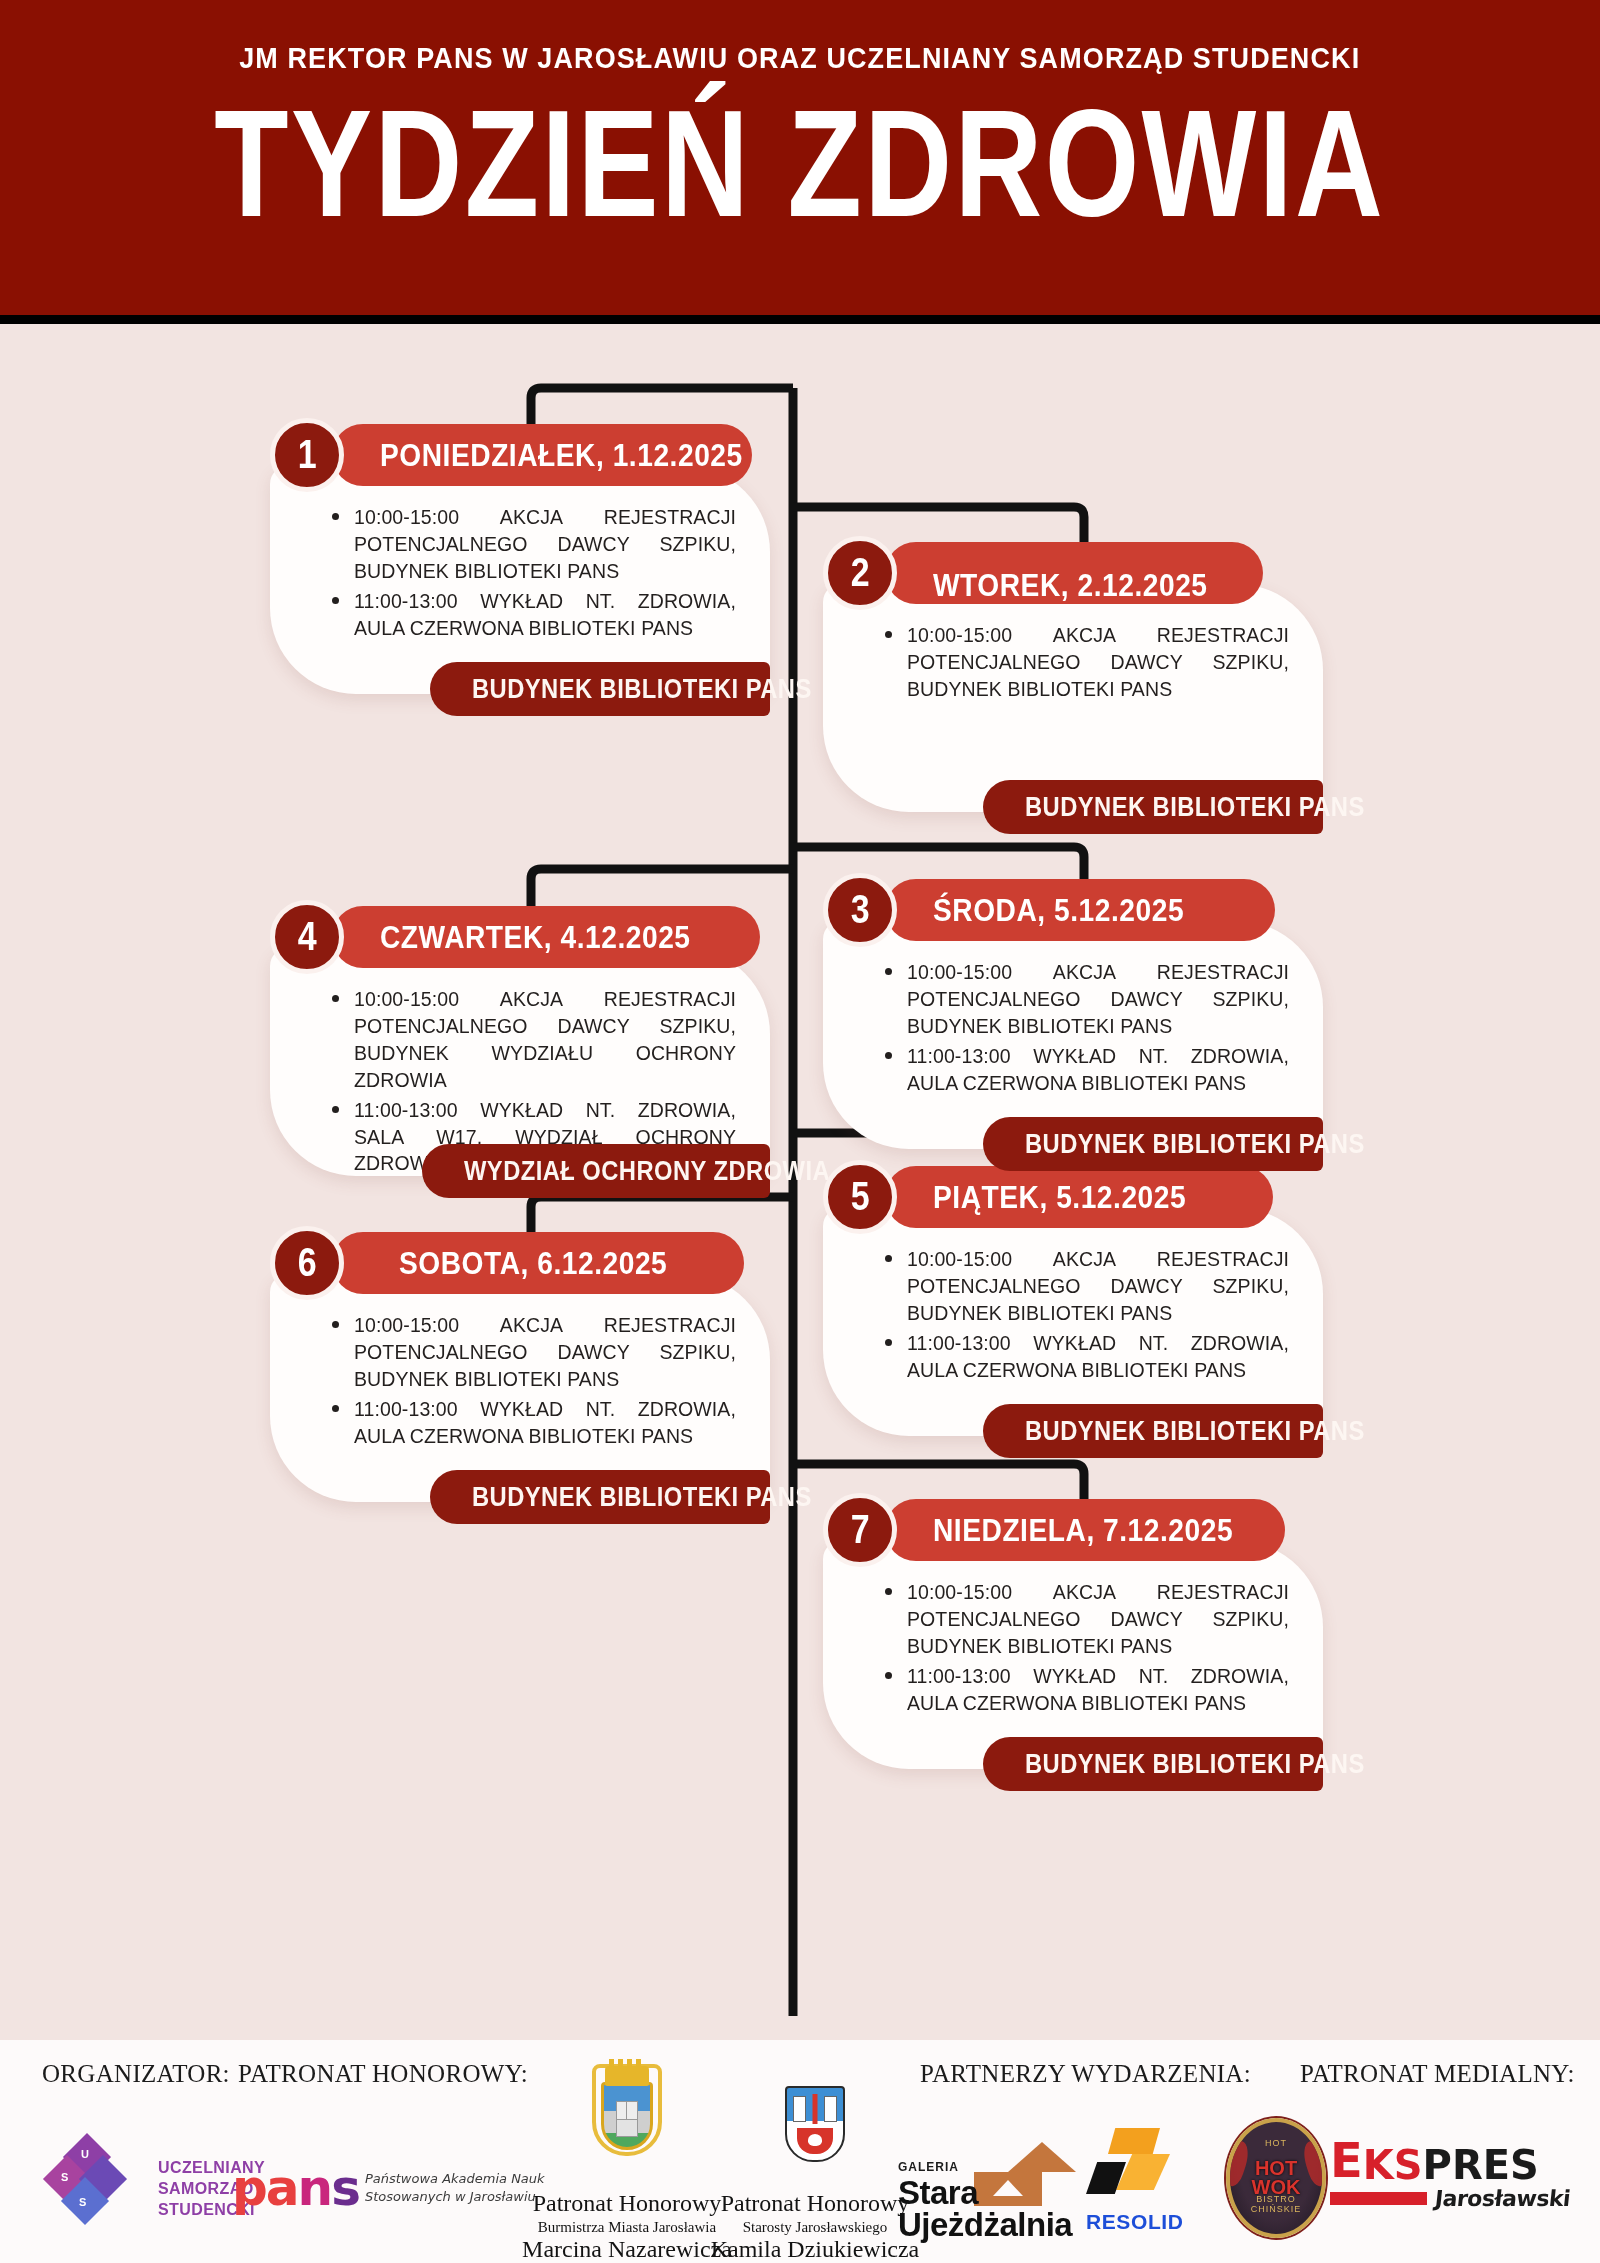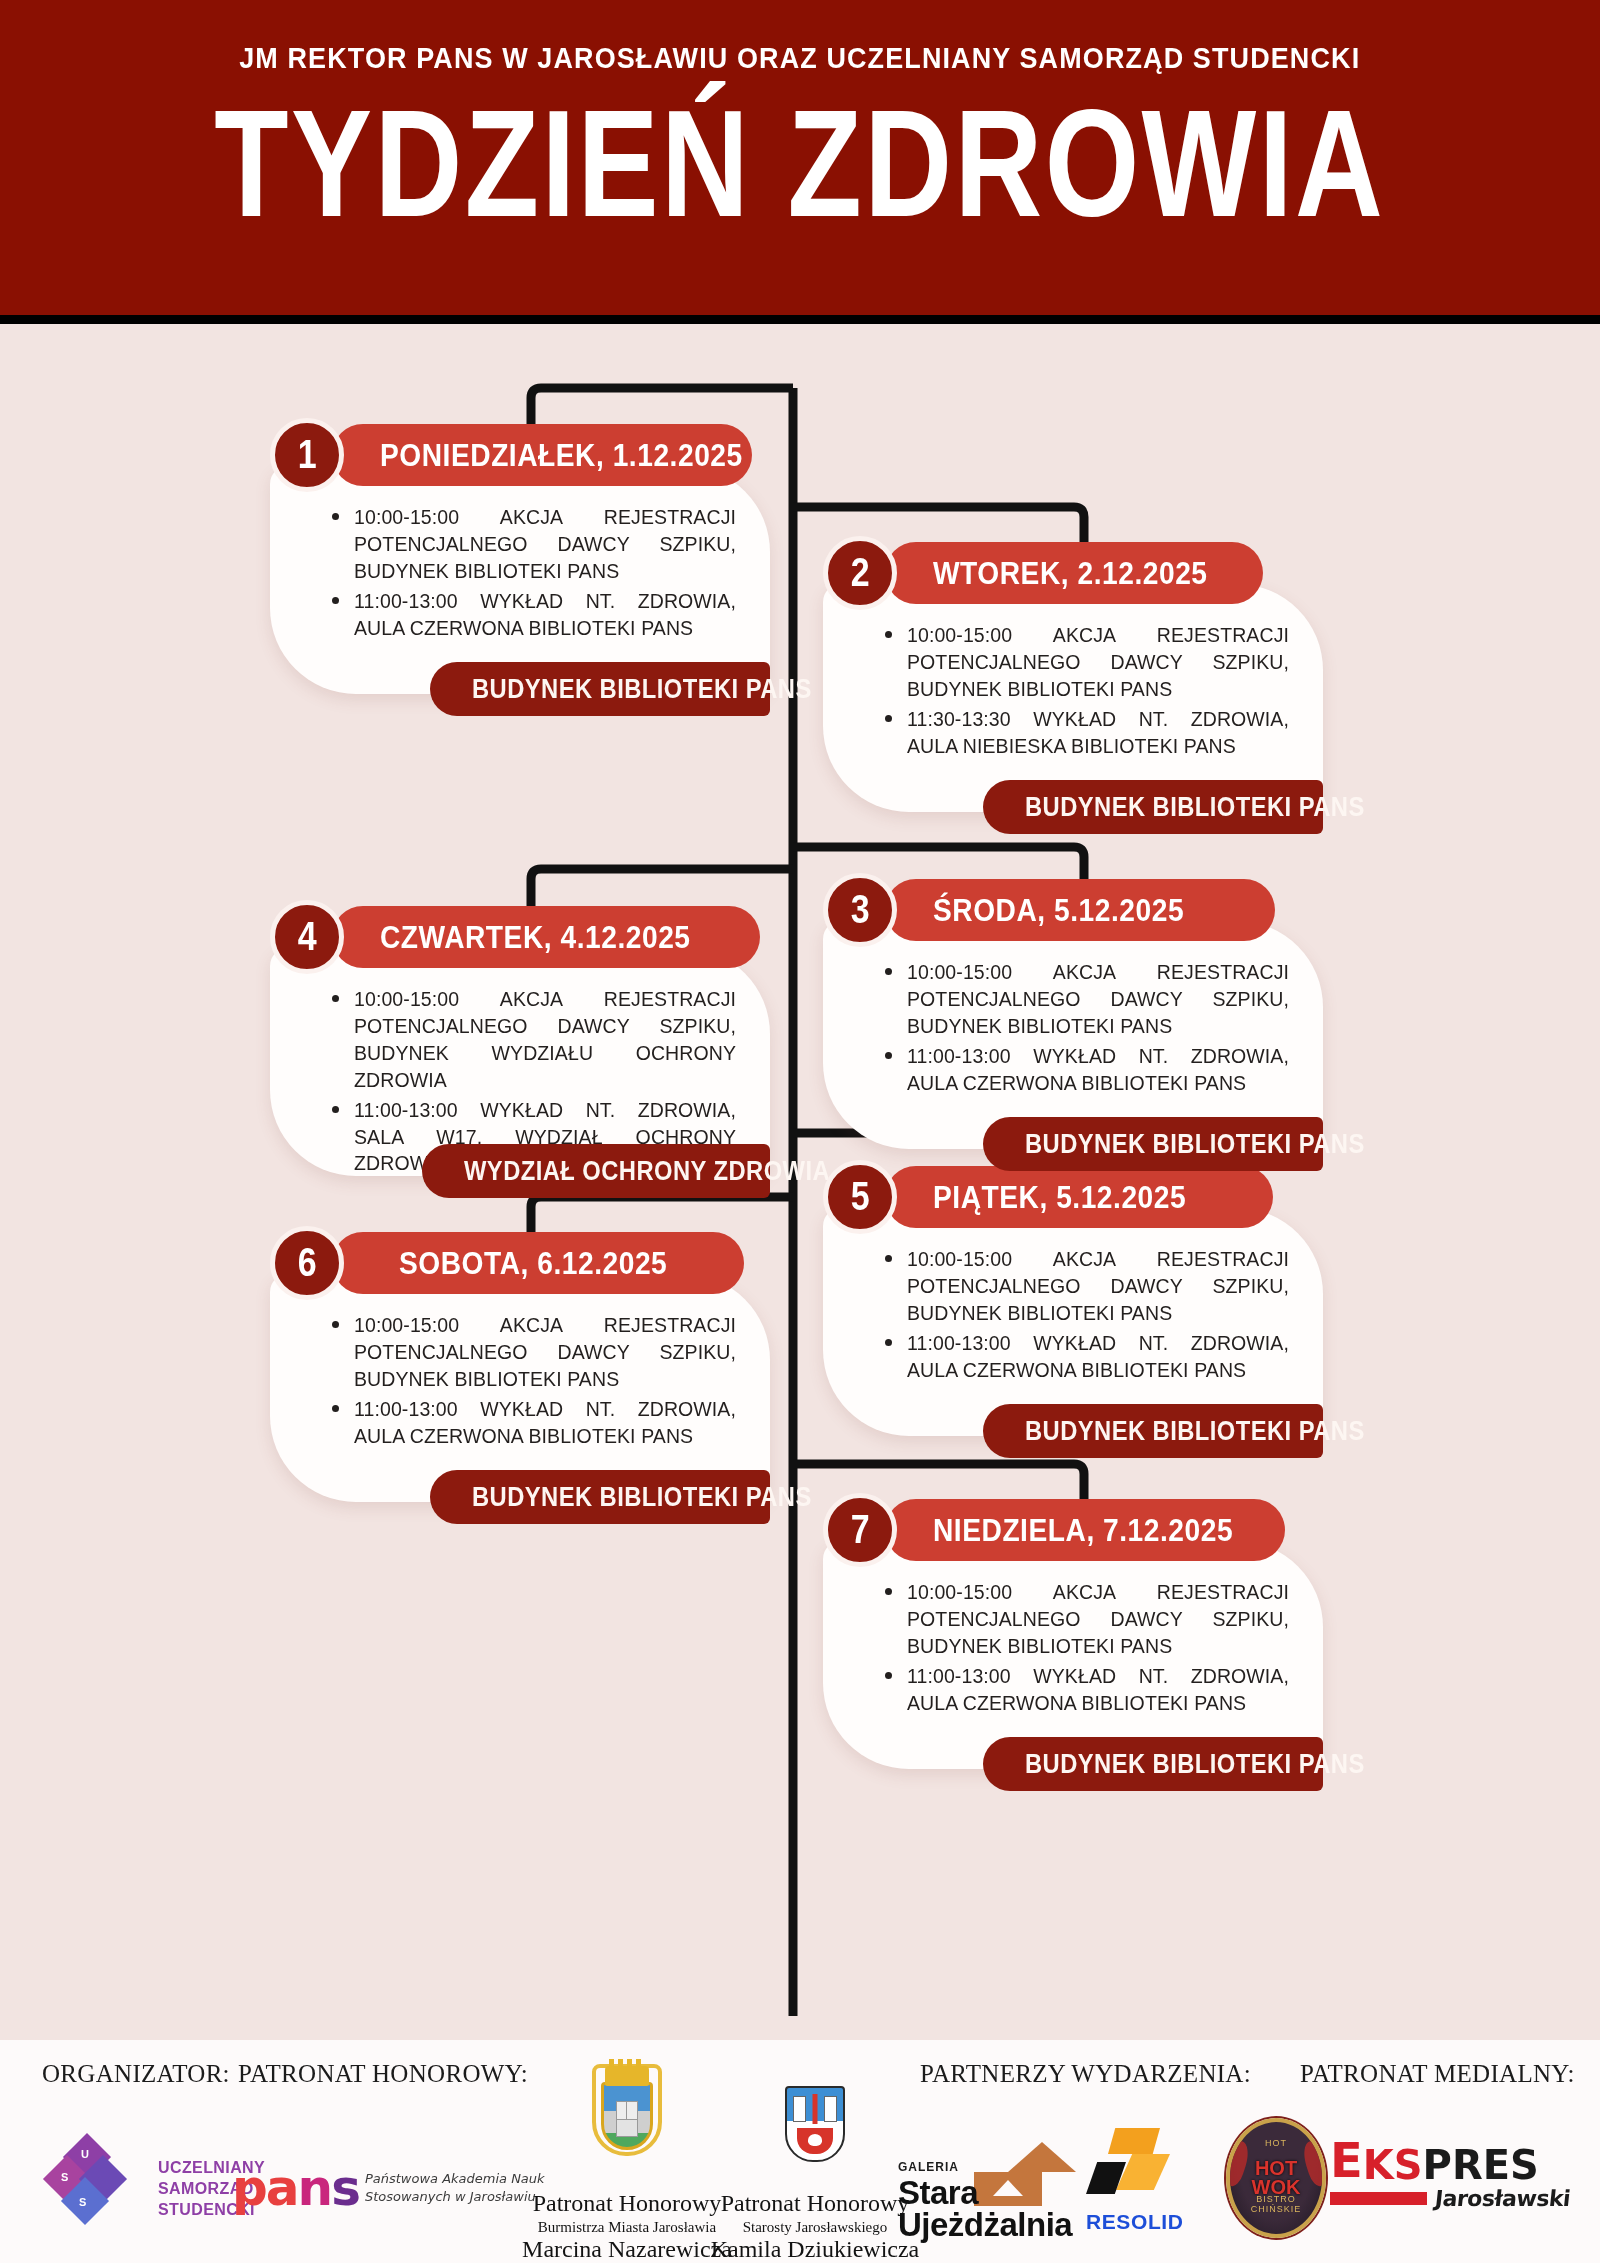--- a/index.html
+++ b/index.html
@@ -347,29 +347,28 @@
       <li>10:00-15:00 AKCJA REJESTRACJI POTENCJALNEGO DAWCY SZPIKU, BUDYNEK BIBLIOTEKI PANS</li>
       <li>11:00-13:00 WYKŁAD NT. ZDROWIA, AULA CZERWONA BIBLIOTEKI PANS</li>
     </ul>
     <div class="venue" style="width:340px;">
       <span class="venue-text">BUDYNEK BIBLIOTEKI PANS</span>
     </div>
   </div>
 
   <div class="card right" style="left:823px;top:218px;width:500px;height:270px;">
     <div class="card-body"></div>
-    <div class="card-head" style="width:378px;">
+    <div class="card-head" style="width:378px;align-items:flex-end;">
       <span class="card-head-text">WTOREK, 2.12.2025</span>
     </div>
     <div class="badge">
       <span class="badge-num">2</span>
     </div>
     <ul class="card-list">
       <li>10:00-15:00 AKCJA REJESTRACJI POTENCJALNEGO DAWCY SZPIKU, BUDYNEK BIBLIOTEKI PANS</li>
-      <li>11:30-13:30 WYKŁAD NT. ZDROWIA, AULA NIEBIESKA BIBLIOTEKI PANS</li>
     </ul>
     <div class="venue" style="width:340px;">
       <span class="venue-text">BUDYNEK BIBLIOTEKI PANS</span>
     </div>
   </div>
 
   <div class="card left" style="left:270px;top:582px;width:500px;height:270px;">
     <div class="card-body"></div>
     <div class="card-head" style="width:428px;">
       <span class="card-head-text">CZWARTEK, 4.12.2025</span>

